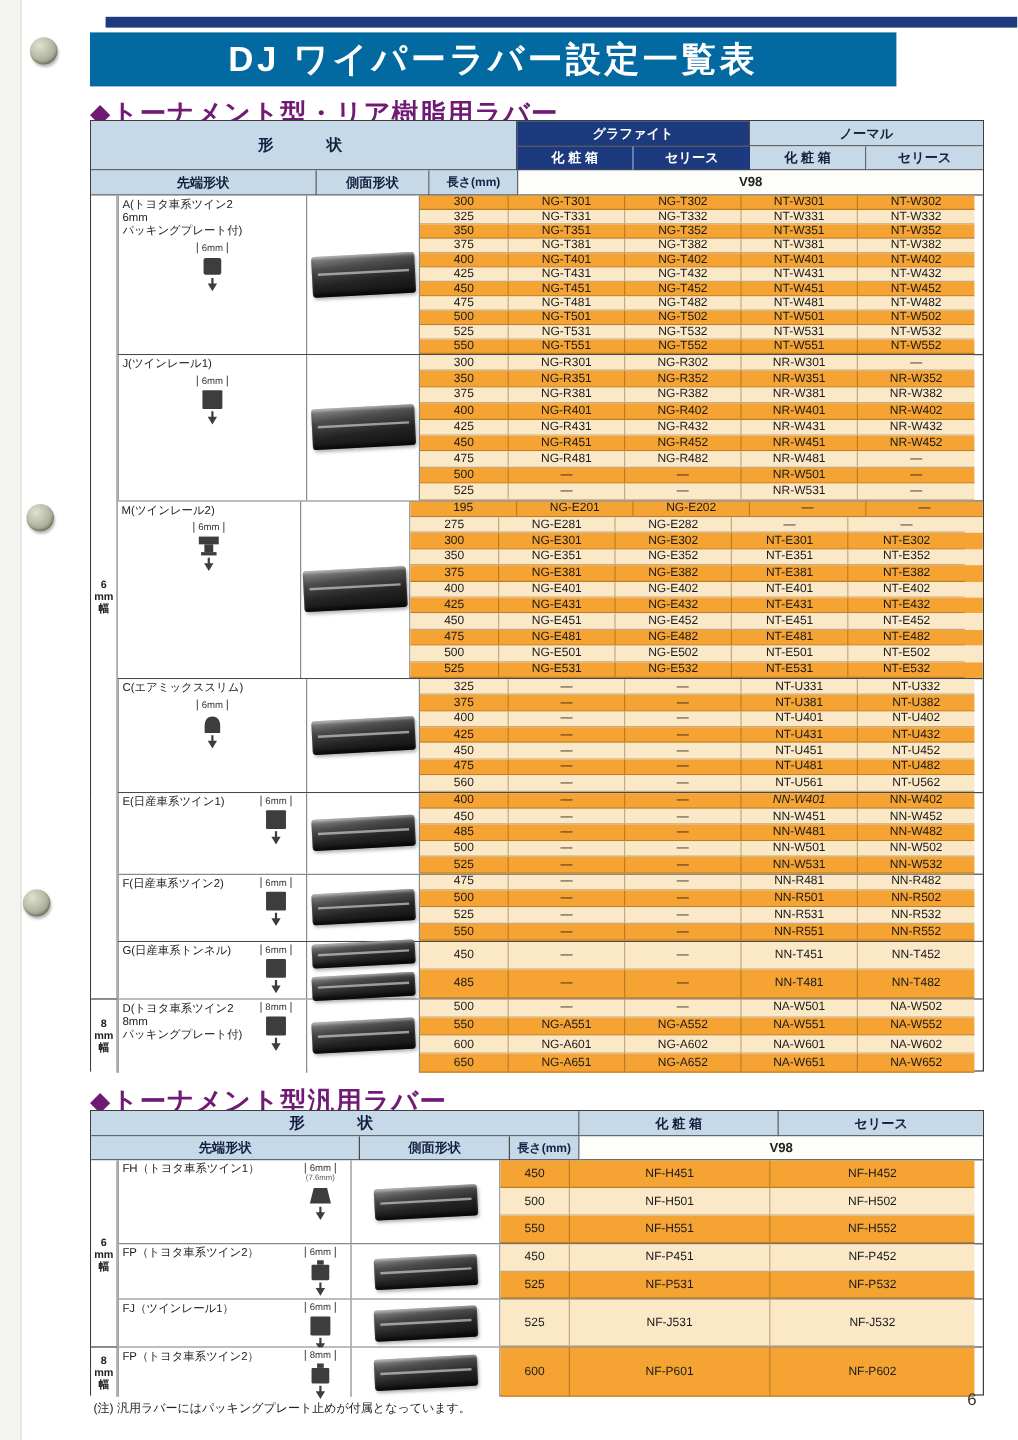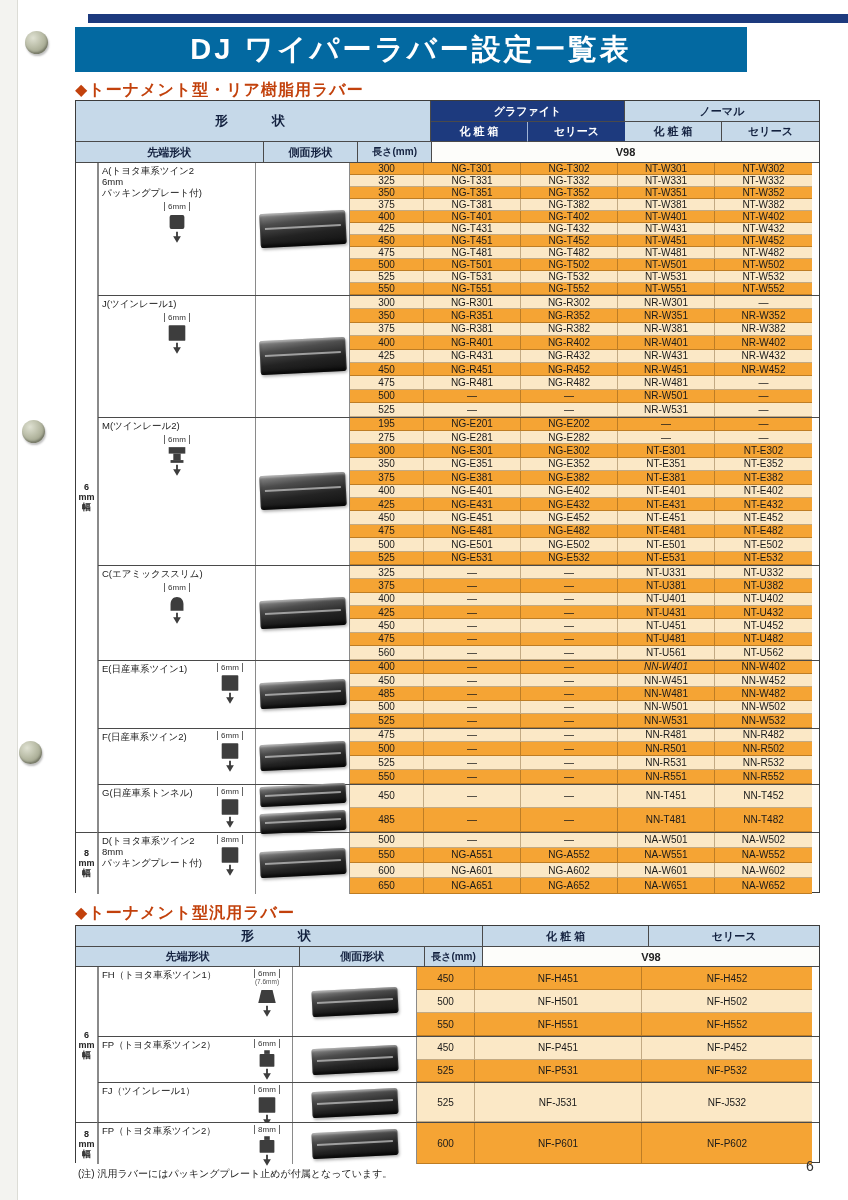--- a/index.html
+++ b/index.html
@@ -6,21 +6,21 @@
   body{font-family:"Liberation Sans","DejaVu Sans",sans-serif;color:#1b1b1b;}
   #canvas{position:relative;width:848px;height:1200px;background:#ffffff;overflow:hidden;}
   .sheet-edge{position:absolute;left:0;top:0;width:17px;height:1200px;background:#f3f3f0;border-right:1px solid #dcdcd6;}
   .punch{position:absolute;width:23px;height:23px;border-radius:50%;
     background:radial-gradient(circle at 35% 30%,#dfe1d2 0%,#b9bca6 45%,#878b72 100%);
     box-shadow:1px 2px 2px rgba(0,0,0,.25), inset -1px -2px 2px rgba(0,0,0,.25);}
   .topstrip{position:absolute;left:88px;top:14px;width:760px;height:9px;background:#1d3a7e;}
   .titlebar{position:absolute;left:75px;top:27px;width:672px;height:45px;background:#0369a1;
     display:flex;align-items:center;justify-content:center;}
   .titlebar span{color:#fff;font-size:29px;font-weight:bold;letter-spacing:3px;}
-  .sec-heading{position:absolute;left:75px;color:#c2410c;font-size:16px;font-weight:bold;letter-spacing:1px;}
+  .sec-heading{position:absolute;left:75px;color:#701a75;font-size:22px;font-weight:bold;letter-spacing:1px;}
   
   .tbl{position:absolute;left:75px;width:745px;border:1px solid #3c3c3c;box-sizing:border-box;background:#fff;}
   .hrow{display:flex;box-sizing:border-box;}
   .hcell{box-sizing:border-box;display:flex;align-items:center;justify-content:center;
     background:#c6d9e9;border-right:1px solid #4a4a4a;border-bottom:1px solid #4a4a4a;
     font-size:11px;font-weight:bold;color:#13213f;}
   .hcell.navy{background:#1d3a7e;color:#fff;}
   .hcell.white{background:#fdfdfa;color:#222;font-weight:bold;}
   .hcell:last-child{border-right:none;}
   
@@ -287,21 +287,21 @@
                   <rect x="6" y="16" width="14" height="3"></rect>
                   <path d="M12 21h2v5h3.2l-4.2 7-4.2-7H12z"></path>
                 </svg></div>
             </div>
           </div>
           <div class="side-cell" style="width: 94px;">
             <div class="blade" style="height: 34px;"></div>
           </div>
           <div class="rows">
             <div class="t-row orange" style="height: 13.5px;">
-              <div class="t-cell len" style="width: 74px;">195</div>
+              <div class="t-cell len" style="width: 89px;">195</div>
               <div class="t-cell" style="width: 97px;">NG-E201</div>
               <div class="t-cell" style="width: 97px;">NG-E202</div>
               <div class="t-cell" style="width: 97px;">—</div>
               <div class="t-cell" style="width: 97px;">—</div>
             </div>
             <div class="t-row cream" style="height: 13.5px;">
               <div class="t-cell len" style="width: 74px;">275</div>
               <div class="t-cell" style="width: 97px;">NG-E281</div>
               <div class="t-cell" style="width: 97px;">NG-E282</div>
               <div class="t-cell" style="width: 97px;">—</div>

